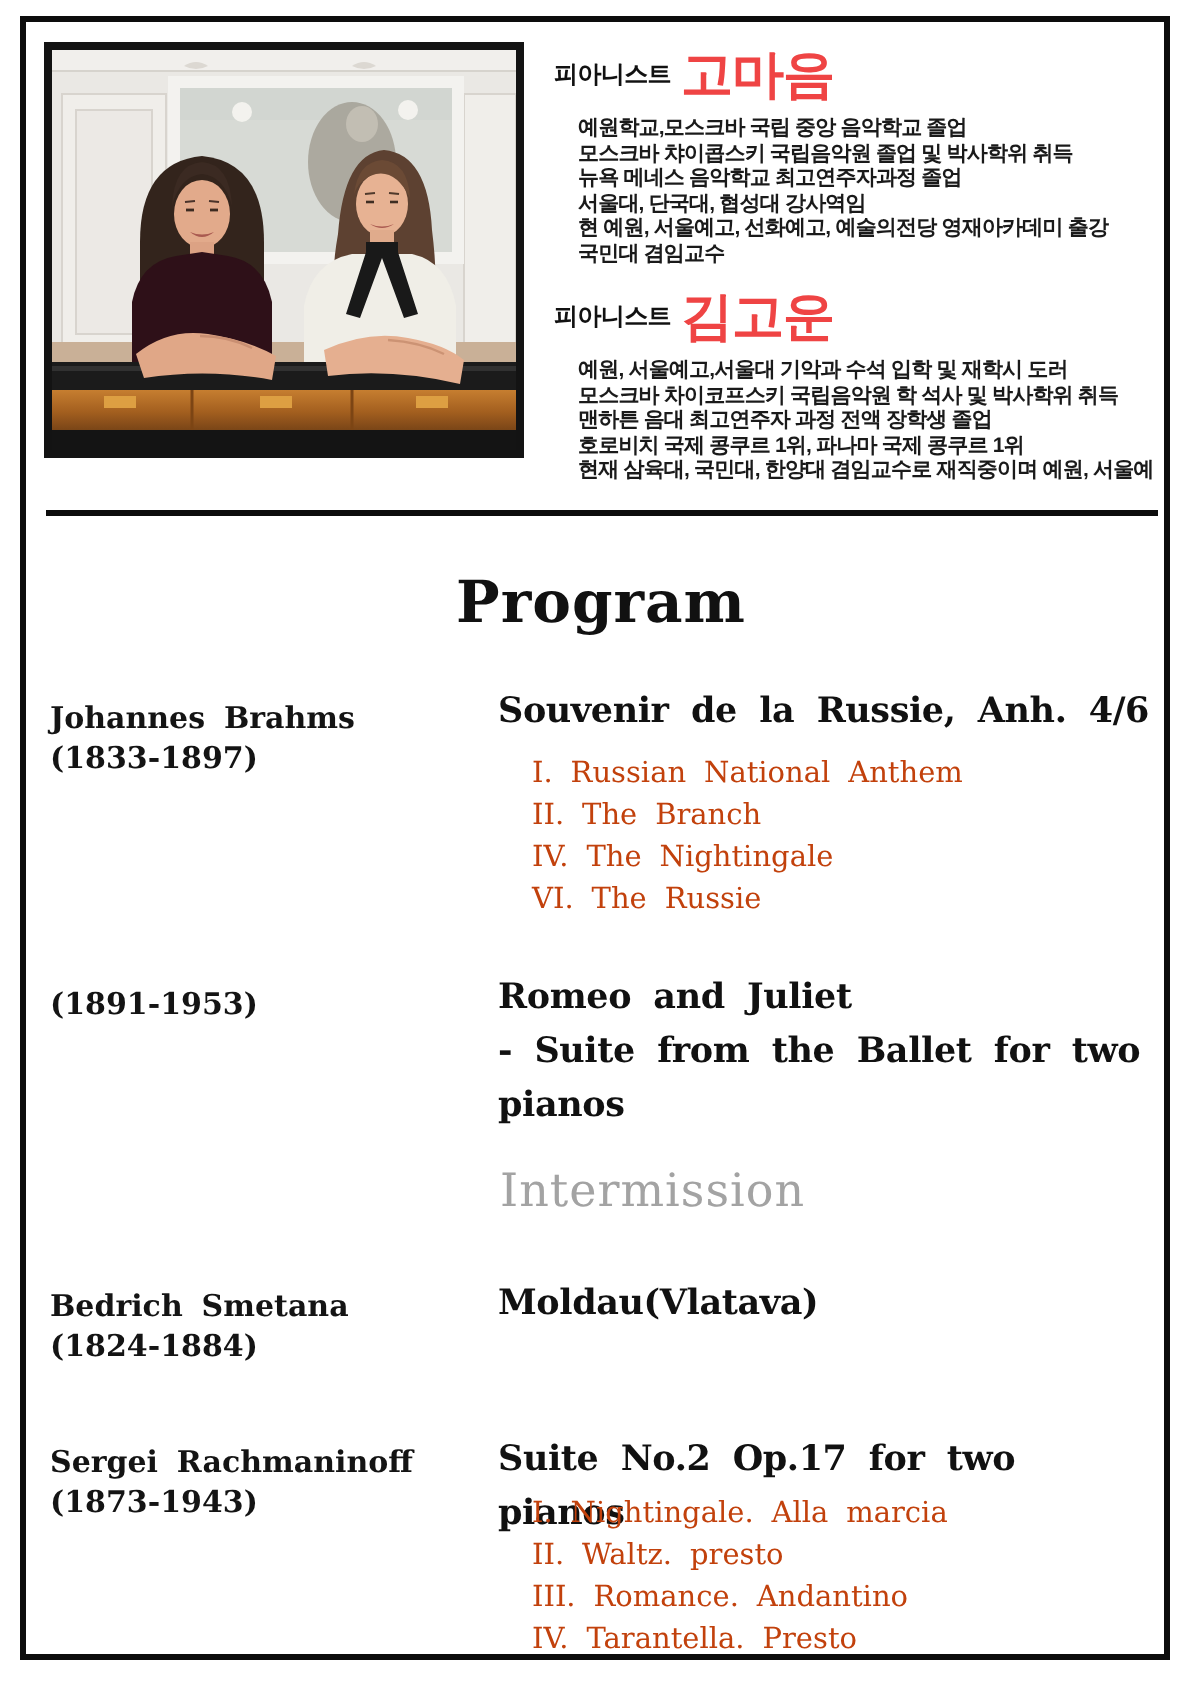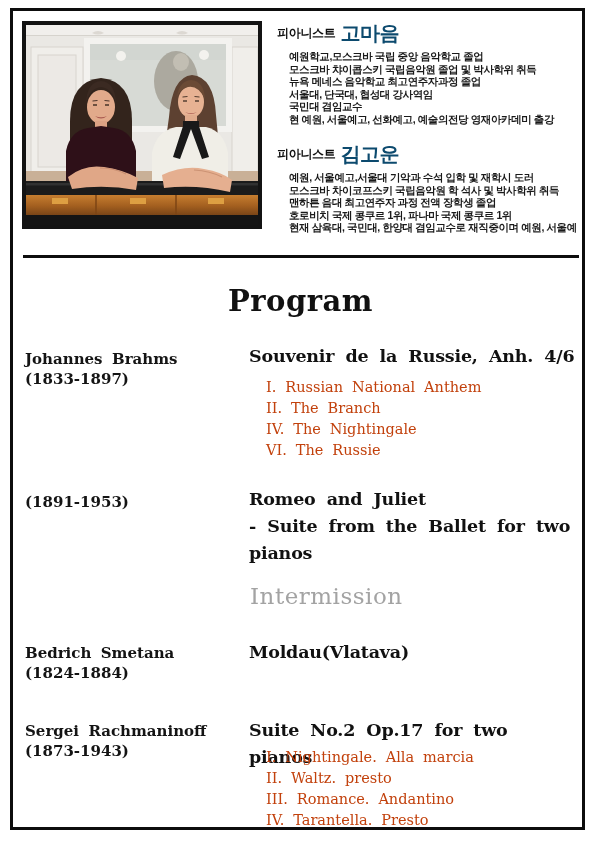--- a/index.html
+++ b/index.html
@@ -13,21 +13,21 @@
   }
   .photo-frame {
     position:absolute; left:22px; top:21px; width:240px; height:208px;
     border:4px solid #131313; background:#eae8e4;
   }
   .photo-frame svg { display:block; }
 
   .bio { position:absolute; left:277px; width:300px; overflow:hidden; }
   .bio-head { display:flex; align-items:center; gap:5px; white-space:nowrap; }
   .bio-role { font-size:12px; font-weight:bold; color:#111; letter-spacing:-0.3px; }
-  .bio-name { font-size:20px; font-weight:bold; color:#0c4a6e; letter-spacing:-0.5px; }
+  .bio-name { font-size:26px; font-weight:bold; color:#ef4444; letter-spacing:-0.5px; }
   .bio-lines { margin-top:3px; }
   .bio-line {
     font-size:10.5px; line-height:12.5px; color:#1a1a1a; font-weight:bold;
     letter-spacing:-0.4px; white-space:nowrap;margin-left:12px;
   }
   .bio-1 { top:20px; }
   .bio-2 { top:141px; }
 
   .divider {
     position:absolute; left:23px; top:255px; width:556px; height:3px; background:#0d0d0d;
@@ -144,22 +144,22 @@
   <div class="bio bio-1">
     <div class="bio-head">
       <span class="bio-role">피아니스트</span>
       <span class="bio-name">고마음</span>
     </div>
     <div class="bio-lines">
       <div class="bio-line">예원학교,모스크바 국립 중앙 음악학교 졸업</div>
       <div class="bio-line">모스크바 챠이콥스키 국립음악원 졸업 및 박사학위 취득</div>
       <div class="bio-line">뉴욕 메네스 음악학교 최고연주자과정 졸업</div>
       <div class="bio-line">서울대, 단국대, 협성대 강사역임</div>
+      <div class="bio-line">현 예원, 서울예고, 선화예고, 예술의전당 영재아카데미 출강</div>
       <div class="bio-line">국민대 겸임교수</div>
-      <div class="bio-line">현 예원, 서울예고, 선화예고, 예술의전당 영재아카데미 출강</div>
     </div>
   </div>
 
   <div class="bio bio-2">
     <div class="bio-head">
       <span class="bio-role">피아니스트</span>
       <span class="bio-name">김고운</span>
     </div>
     <div class="bio-lines">
       <div class="bio-line">예원, 서울예고,서울대 기악과 수석 입학 및 재학시 도러</div>

